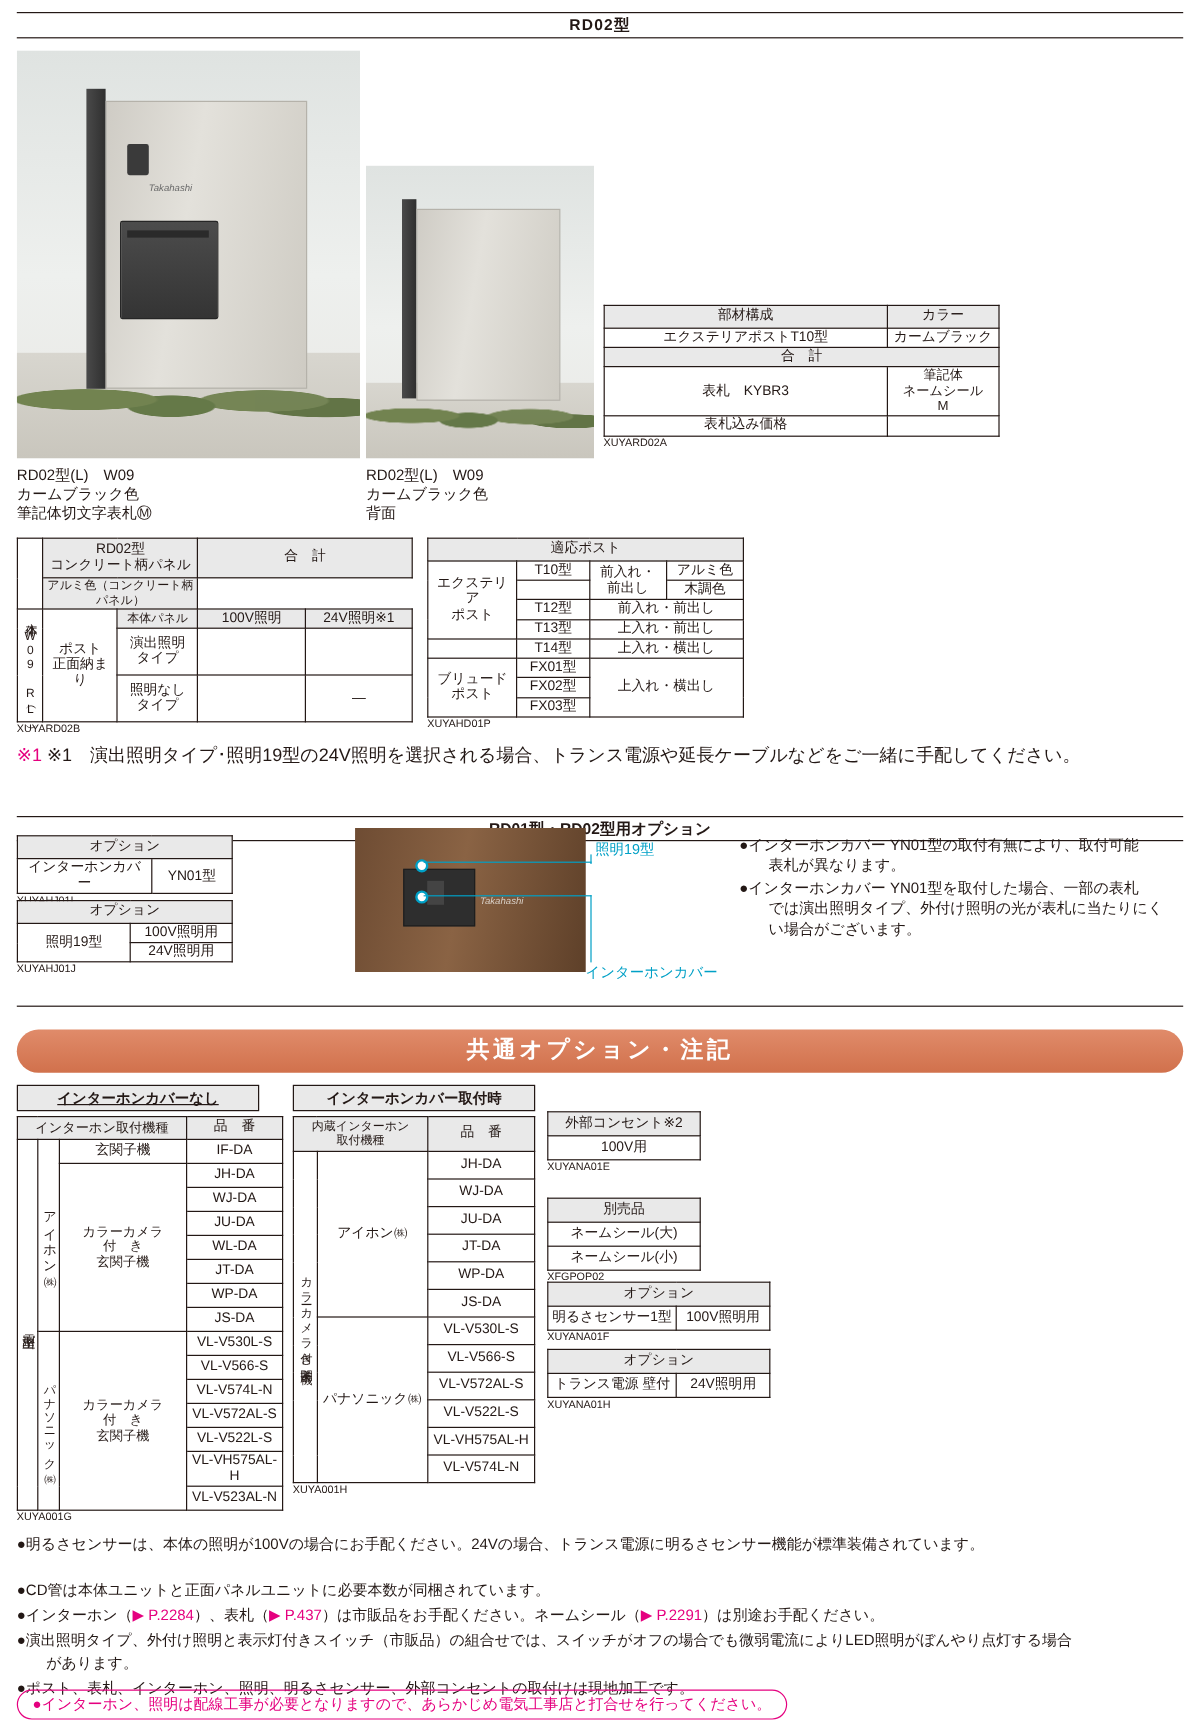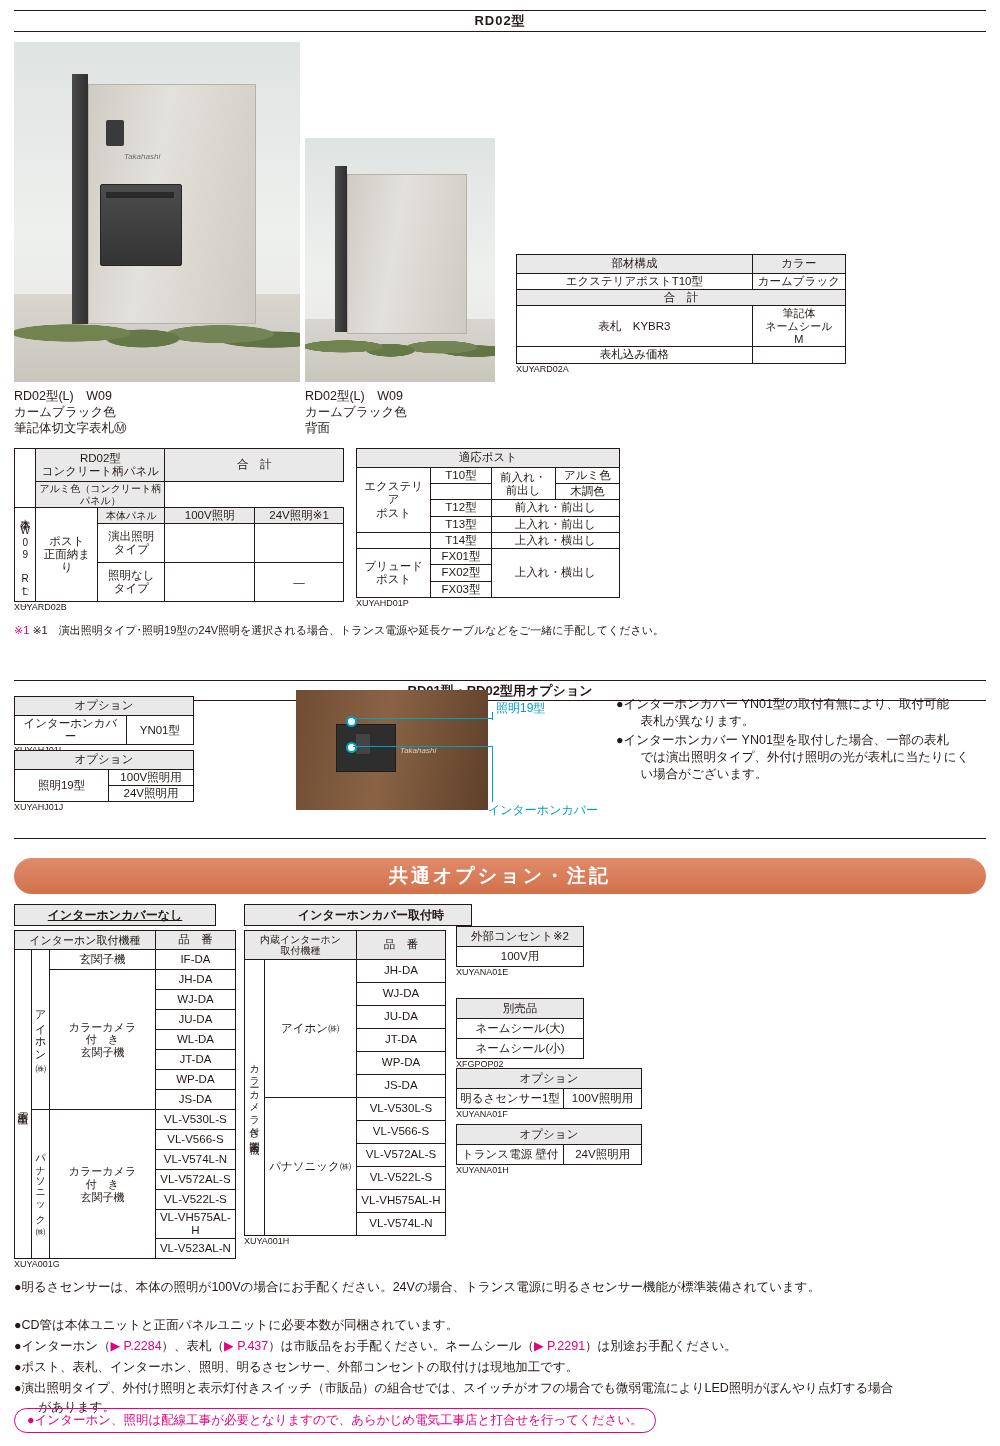--- a/index.html
+++ b/index.html
@@ -115,21 +115,21 @@
     <div class="grass"></div>
     <div class="post" style="left:30px;top:28px;width:12px;height:166px;"></div>
     <div class="wall" style="left:42px;top:36px;width:118px;height:158px;"></div>
   </div>
   <div class="cap" style="left:305px;top:388px;">
     <div>RD02型(L)　W09</div>
     <div>カームブラック色</div>
     <div>背面</div>
   </div>
 
-  <div style="position:absolute;left:516px;top:254px;">
+  <div style="position:absolute;left:503px;top:254px;">
     <table class="t" style="width:330px;">
       <tbody>
           <tr>
         <td class="hd" style="width:240px;height:16px;">部材構成</td>
         <td class="hd" style="width:90px;">カラー</td>
       </tr>
       <tr>
         <td>エクステリアポストT10型</td>
         <td>カームブラック</td>
       </tr>
@@ -230,21 +230,21 @@
         <td>FX02型</td>
       </tr>
       <tr>
         <td>FX03型</td>
       </tr>
     </tbody>
       </table>
     <div class="code">XUYAHD01P</div>
   </div>
 
-  <div class="cap" style="left:14px;top:622px;font-size:11px;">
+  <div class="cap" style="left:14px;top:622px;font-size:15px;">
     <span class="pink">※1</span>
     <span style="margin-left:-22px;padding-left:22px;">※1　演出照明タイプ･照明19型の24V照明を選択される場合、トランス電源や延長ケーブルなどをご一緒に手配してください。</span>
   </div>
 
   <div class="optbar" style="top:680px;">RD01型・RD02型用オプション</div>
 
   <div style="position:absolute;left:14px;top:696px;">
     <table class="t" style="width:180px;">
       <tbody>
           <tr>
@@ -374,21 +374,21 @@
           </tr>
       <tr>
             <td style="height:17px;">VL-V523AL-N</td>
           </tr>
     </tbody>
       </table>
     <div class="code">XUYA001G</div>
   </div>
 
   <div style="position:absolute;left:244px;top:904px;">
-    <div class="boxhd" style="width:200px;font-weight:bold;height:20px;line-height:20px;padding-left:26px;">インターホンカバー取付時</div>
+    <div class="boxhd" style="width:200px;font-weight:bold;height:20px;line-height:20px;">インターホンカバー取付時</div>
     <table class="t" style="width:202px;margin-top:4px;">
       <tbody>
           <tr>
         <td class="hd" colspan="2" style="width:116px;font-size:10px;white-space:pre-line;height:26px;">内蔵インターホン
 取付機種</td>
         <td class="hd" style="width:86px;">品　番</td>
       </tr>
       <tr>
         <td rowspan="12" style="width:16px;padding:0;">
           <div class="vert" style="font-size:10px;margin:0 auto;">カラーカメラ付き玄関子機</div>
@@ -498,22 +498,22 @@
 
   <div class="note" style="left:14px;top:1278px;width:972px;">
     <p>●明るさセンサーは、本体の照明が100Vの場合にお手配ください。24Vの場合、トランス電源に明るさセンサー機能が標準装備されています。</p>
   </div>
 
   <div class="note" style="left:14px;top:1316px;width:972px;">
     <p>●CD管は本体ユニットと正面パネルユニットに必要本数が同梱されています。</p>
     <p style="text-indent:-12px;padding-left:12px;">
       <span>●インターホン（</span><span class="tri">▶ P.2284</span><span>）、表札（</span><span class="tri">▶ P.437</span><span>）は市販品をお手配ください。ネームシール（</span><span class="tri">▶ P.2291</span><span>）は別途お手配ください。</span>
     </p>
-    <p>●ポスト、表札、インターホン、照明、明るさセンサー、外部コンセントの取付けは現地加工です。</p>
     <p style="white-space:pre-line;">●演出照明タイプ、外付け照明と表示灯付きスイッチ（市販品）の組合せでは、スイッチがオフの場合でも微弱電流によりLED照明がぼんやり点灯する場合
 　があります。</p>
+    <p>●ポスト、表札、インターホン、照明、明るさセンサー、外部コンセントの取付けは現地加工です。</p>
   </div>
 
   <div class="redbox" style="left:14px;top:1408px;">
     <span>●インターホン、照明は配線工事が必要となりますので、あらかじめ電気工事店と打合せを行ってください。</span>
   </div>
 
 </div>
 
 </body></html>

